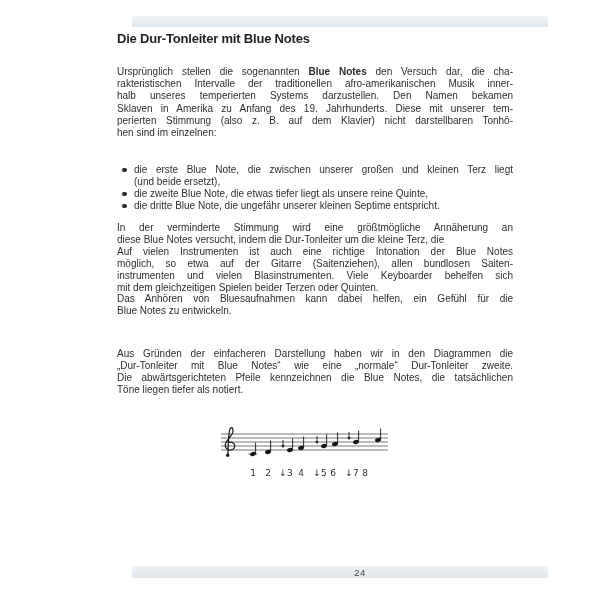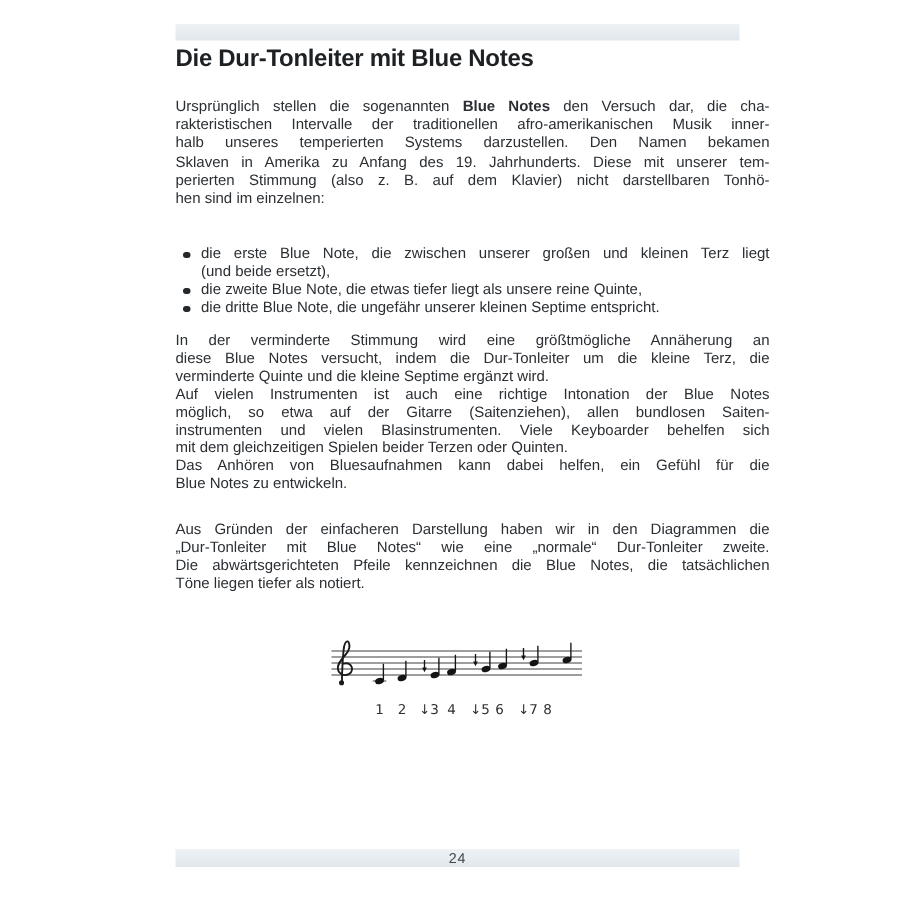--- a/index.html
+++ b/index.html
@@ -4,29 +4,30 @@
 <style>
   html,body{margin:0;padding:0;}
   body{
     width:600px;height:600px;position:relative;overflow:hidden;
     background:#ffffff;
     font-family:"Liberation Sans", sans-serif;
     color:#2b2f33;
   }
   .abs{position:absolute;}
   .bar{
-    left:117px;width:376px;height:11px;
+    left:132px;width:376px;height:11px;
     background:linear-gradient(180deg,#eef2f5 0%,#e0e7ec 100%);
+    padding-left:40px;
   }
   .bar.top{top:16px;}
   .bar.bottom{top:566px;height:12px;display:flex;align-items:center;justify-content:center;}
   .page-num{font-size:9.5px;color:#41474c;letter-spacing:0.5px;}
   .title{
     left:117px;top:31px;width:396px;
-    font-size:16px;font-weight:bold;letter-spacing:-0.2px;color:#1d2124;
+    font-size:13px;font-weight:bold;letter-spacing:-0.2px;color:#1d2124;
   }
   .textblock{left:117px;width:396px;font-size:10px;}
   .para div{text-align:justify;text-align-last:justify;}
   .para div:last-child{text-align-last:left;}
   .p1{top:66px;line-height:12.2px;}
   .bullets{top:164px;line-height:12px;}
   .block2{top:222px;line-height:11.9px;}
   .p5{top:348px;line-height:11.9px;}
   .bullet-row{display:flex;}
   .bullet-marker-cell{width:17px;flex:0 0 17px;padding-left:5px;box-sizing:border-box;}
@@ -76,21 +77,20 @@
     <div class="bullet-text para">
         <div>die dritte Blue Note, die ungefähr unserer kleinen Septime entspricht.</div>
       </div>
   </div>
 </div>
 
 <div class="abs textblock block2">
   <div class="para">
       <div>In der verminderte Stimmung wird eine größtmögliche Annäherung an</div>
       <div>diese Blue Notes versucht, indem die Dur-Tonleiter um die kleine Terz, die</div>
-      <div>verminderte Quinte und die kleine Septime ergänzt wird.</div>
     </div>
   <div class="para">
       <div>Auf vielen Instrumenten ist auch eine richtige Intonation der Blue Notes</div>
       <div>möglich, so etwa auf der Gitarre (Saitenziehen), allen bundlosen Saiten-</div>
       <div>instrumenten und vielen Blasinstrumenten. Viele Keyboarder behelfen sich</div>
       <div>mit dem gleichzeitigen Spielen beider Terzen oder Quinten.</div>
     </div>
   <div class="para">
       <div>Das Anhören von Bluesaufnahmen kann dabei helfen, ein Gefühl für die</div>
       <div>Blue Notes zu entwickeln.</div>

